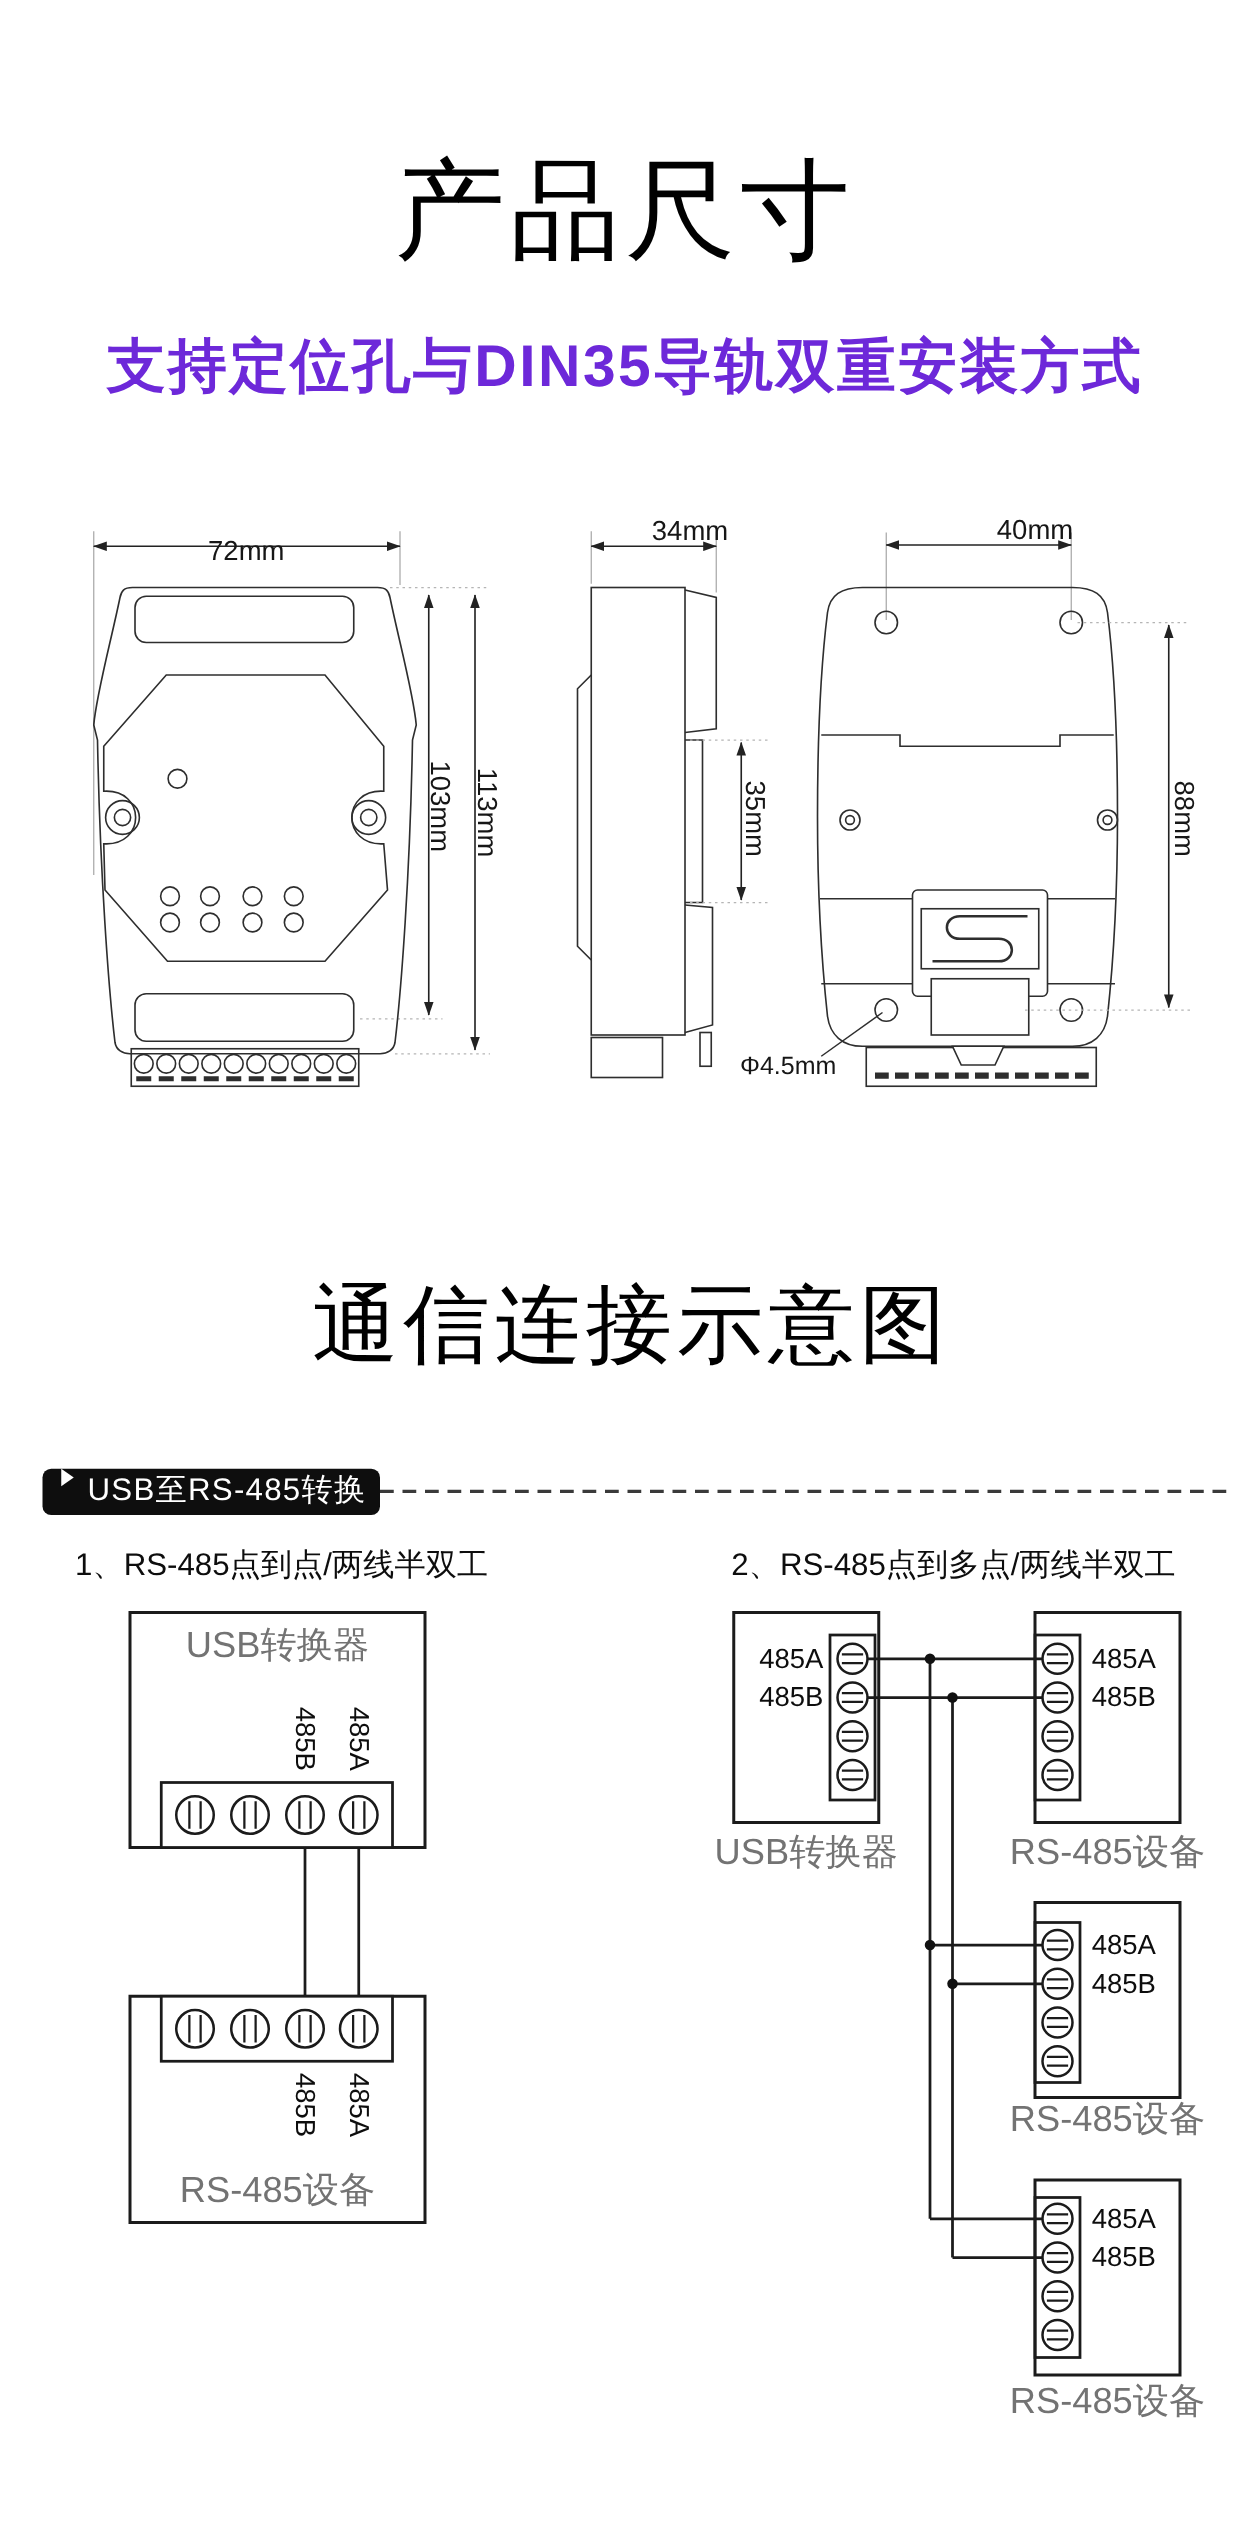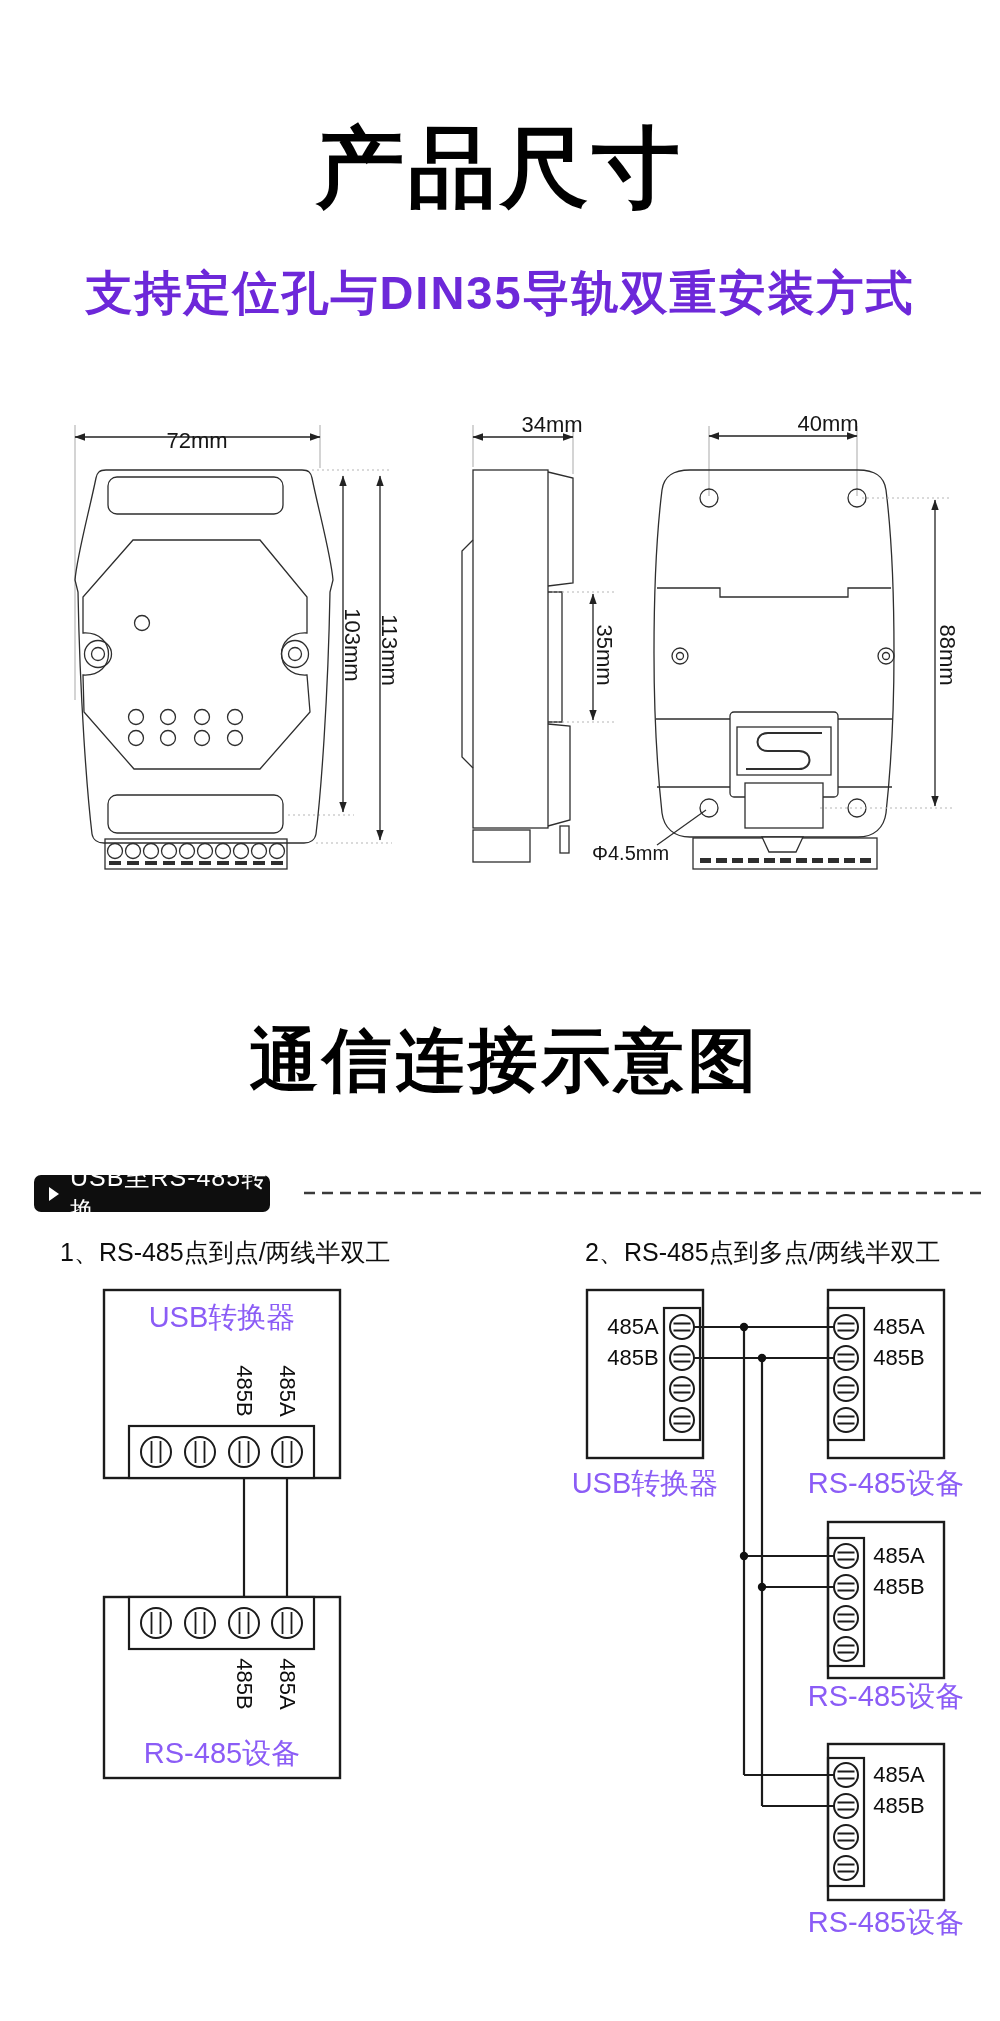--- a/index.html
+++ b/index.html
@@ -2,28 +2,28 @@
 <html><head>
 <meta charset="utf-8">
 <style>
   html,body{margin:0;padding:0}
   body{width:1000px;height:2021px;position:relative;background:#fff;overflow:hidden;
        font-family:"Liberation Sans","DejaVu Sans",sans-serif;color:#111}
   svg{position:absolute;left:0;top:0}
   .ctext{position:absolute;transform:translate(-50%,-50%);white-space:nowrap;line-height:1}
   .vtext{position:absolute;transform:translate(-50%,-50%) rotate(90deg);white-space:nowrap;line-height:1}
   .ltext{position:absolute;white-space:nowrap;line-height:1}
-  .h1{font-size:88px;font-weight:700;letter-spacing:4px;color:#000}
+  .h1{font-size:88px;font-weight:400;letter-spacing:4px;color:#000}
   .h2{font-size:47px;font-weight:600;letter-spacing:2px;color:#6d28d9}
   .dim{font-size:22px;font-weight:500;color:#161616}
   .cap{font-size:25px;font-weight:400;color:#0d0d0d}
-  .blabel{font-size:29px;font-weight:500;color:#8b5cf6}
+  .blabel{font-size:29px;font-weight:500;color:#737373}
   .pin{font-size:22px;font-weight:500;color:#0d0d0d}
-  .badge{position:absolute;left:34px;top:1175px;width:236px;height:37px;background:#0e0e0e;
-         border-radius:7px;display:flex;align-items:center;gap:11px;padding-left:15px;box-sizing:border-box}
+  .badge{position:absolute;left:34px;top:1175px;width:270px;height:37px;background:#0e0e0e;
+         border-radius:7px;display:flex;align-items:flex-start;gap:11px;padding-left:15px;box-sizing:border-box}
   .badge .tri{width:0;height:0;border-left:10px solid #fff;border-top:7px solid transparent;border-bottom:7px solid transparent}
   .badge span{color:#fff;font-size:25px;font-weight:500;letter-spacing:1px}
 </style>
 </head>
 <body>
 
 <svg width="1000" height="2021" viewBox="0 0 1000 2021">
   <defs>
     <marker id="ah" viewBox="0 0 10 7" refX="9.5" refY="3.5" markerWidth="11" markerHeight="8" orient="auto-start-reverse" markerUnits="userSpaceOnUse">
       <path d="M0,0 L10,3.5 L0,7 Z" fill="#222"></path>

